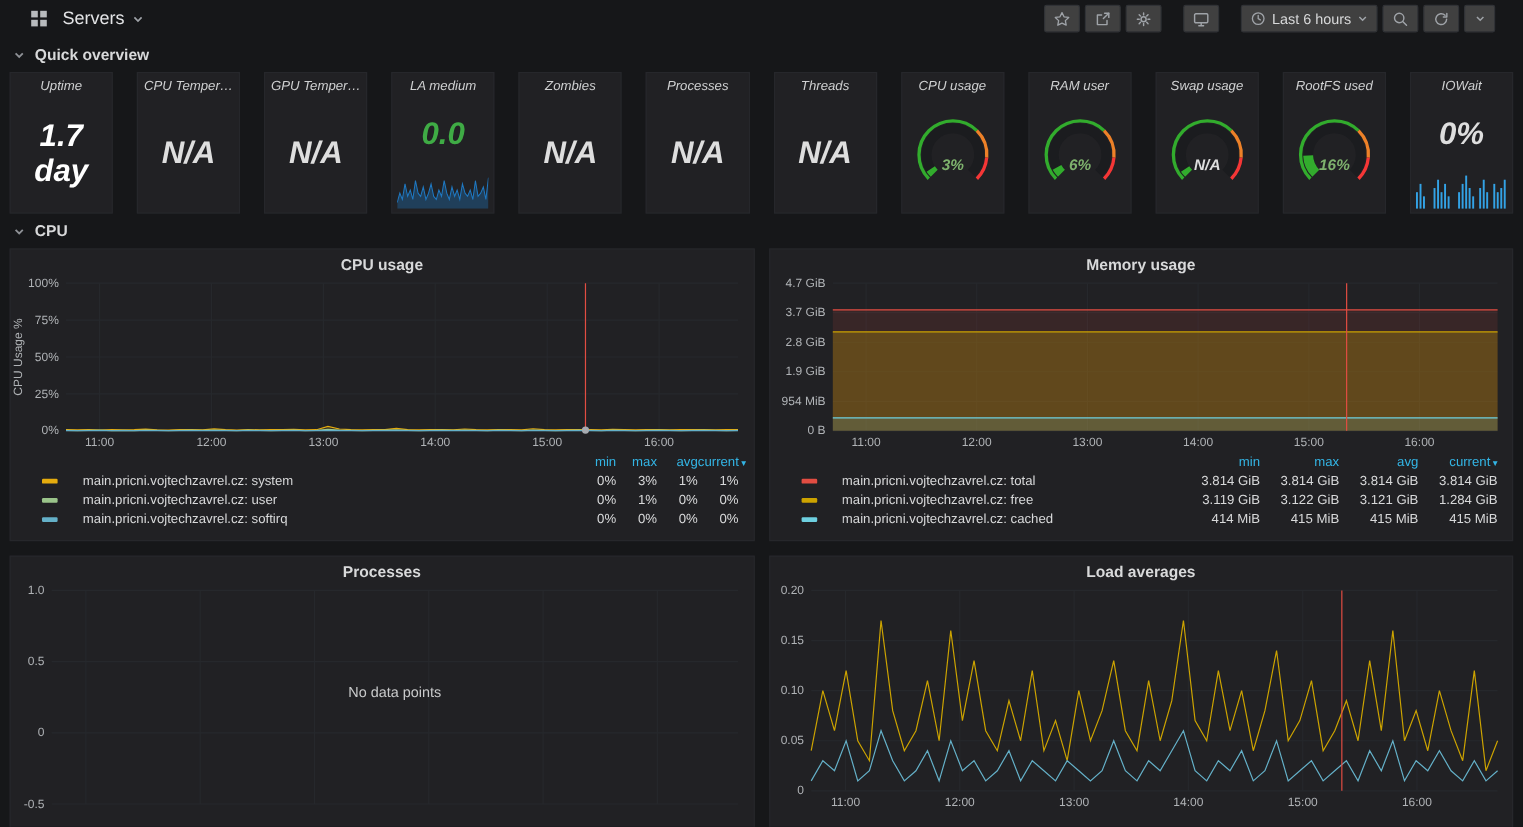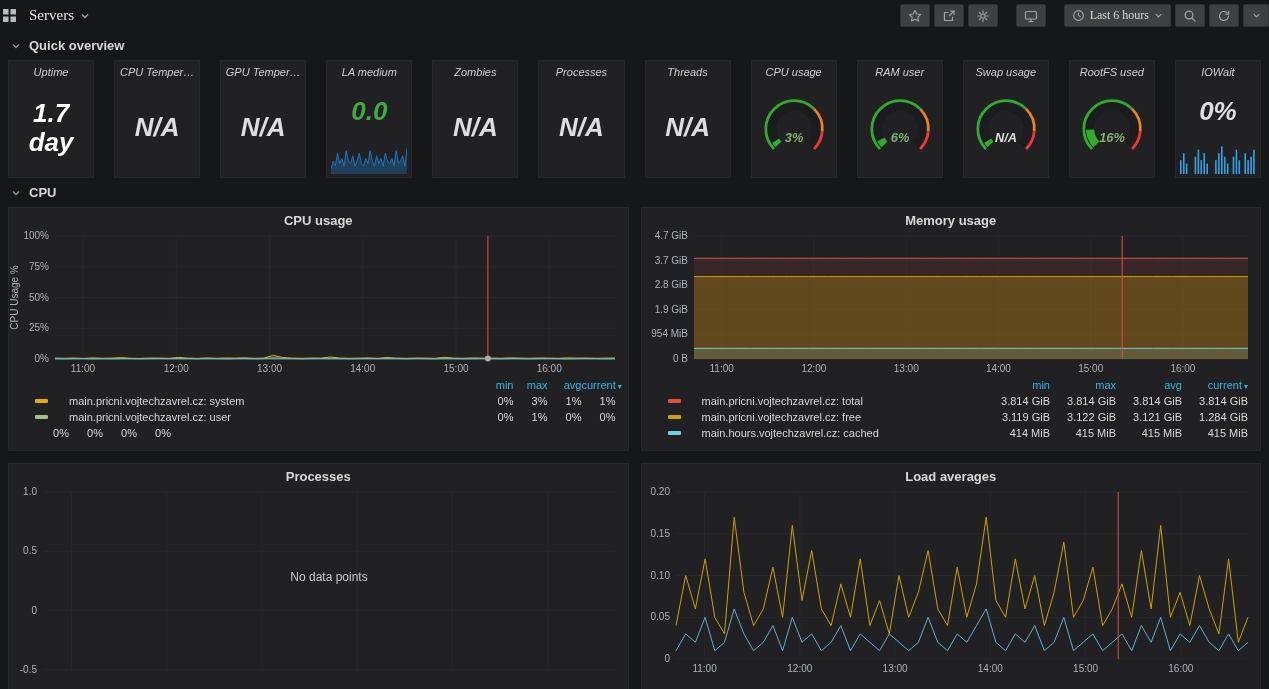--- a/index.html
+++ b/index.html
@@ -5,21 +5,21 @@
   * { box-sizing: border-box; }
   html,body { margin:0; padding:0; }
   body {
     width:1269px; height:689px; overflow:hidden;
     background:#161719; color:#d8d9da;
     font-family:"Liberation Sans", sans-serif;
   }
   .page { width:1269px; height:689px; overflow:hidden; }
 
   
-  .navbar { height:31px; display:flex; align-items:center; justify-content:space-between; padding:0 0;font-family:Liberation Serif, serif; }
+  .navbar { height:31px; display:flex; align-items:center; justify-content:space-between; padding:0 23px; }
   .nav-left { display:flex; align-items:center; gap:10px; }
   .logo-btn { background:none; border:none; padding:2px; cursor:pointer; display:flex; }
   .dash-title { display:flex; align-items:center; gap:6px; font-size:15px; color:#e3e4e6; cursor:pointer; }
   .nav-right { display:flex; align-items:center; gap:4px; }
   .nav-btn {
     background:#404040; border:1px solid #303236; color:#9fa3a8;
     height:23px; min-width:26px; border-radius:2px; padding:0 7px;
     display:inline-flex; align-items:center; justify-content:center; gap:5px;
     font-size:12px; font-family:inherit; cursor:pointer;
   }
@@ -339,20 +339,24 @@
             <div class="legend-name">
               <span class="legend-marker" style="background: rgb(154, 196, 138);"></span>
               <span class="legend-label">main.pricni.vojtechzavrel.cz: user</span>
             </div>
             <div class="legend-val" style="width: 34px;">0%</div>
             <div class="legend-val" style="width: 34px;">1%</div>
             <div class="legend-val" style="width: 34px;">0%</div>
             <div class="legend-val" style="width: 34px;">0%</div>
           </div>
           <div class="legend-row">
+            <div class="legend-name">
+              <span class="legend-marker" style="background: rgb(100, 176, 200);"></span>
+              <span class="legend-label">main.pricni.vojtechzavrel.cz: softirq</span>
+            </div>
             <div class="legend-val" style="width: 34px;">0%</div>
             <div class="legend-val" style="width: 34px;">0%</div>
             <div class="legend-val" style="width: 34px;">0%</div>
             <div class="legend-val" style="width: 34px;">0%</div>
           </div>
           <div class="legend-clip"></div>
         </div>
       </div>
       <div class="graph-panel">
         <div class="graph-title">Memory usage</div>
@@ -413,21 +417,21 @@
               <span class="legend-label">main.pricni.vojtechzavrel.cz: free</span>
             </div>
             <div class="legend-val" style="width: 66px;">3.119 GiB</div>
             <div class="legend-val" style="width: 66px;">3.122 GiB</div>
             <div class="legend-val" style="width: 66px;">3.121 GiB</div>
             <div class="legend-val" style="width: 66px;">1.284 GiB</div>
           </div>
           <div class="legend-row">
             <div class="legend-name">
               <span class="legend-marker" style="background: rgb(110, 208, 224);"></span>
-              <span class="legend-label">main.hours.vojtechzavrel.cz: cached</span>
+              <span class="legend-label">main.pricni.vojtechzavrel.cz: cached</span>
             </div>
             <div class="legend-val" style="width: 66px;">414 MiB</div>
             <div class="legend-val" style="width: 66px;">415 MiB</div>
             <div class="legend-val" style="width: 66px;">415 MiB</div>
             <div class="legend-val" style="width: 66px;">415 MiB</div>
           </div>
           <div class="legend-clip"></div>
         </div>
       </div>
       <div class="graph-panel">

